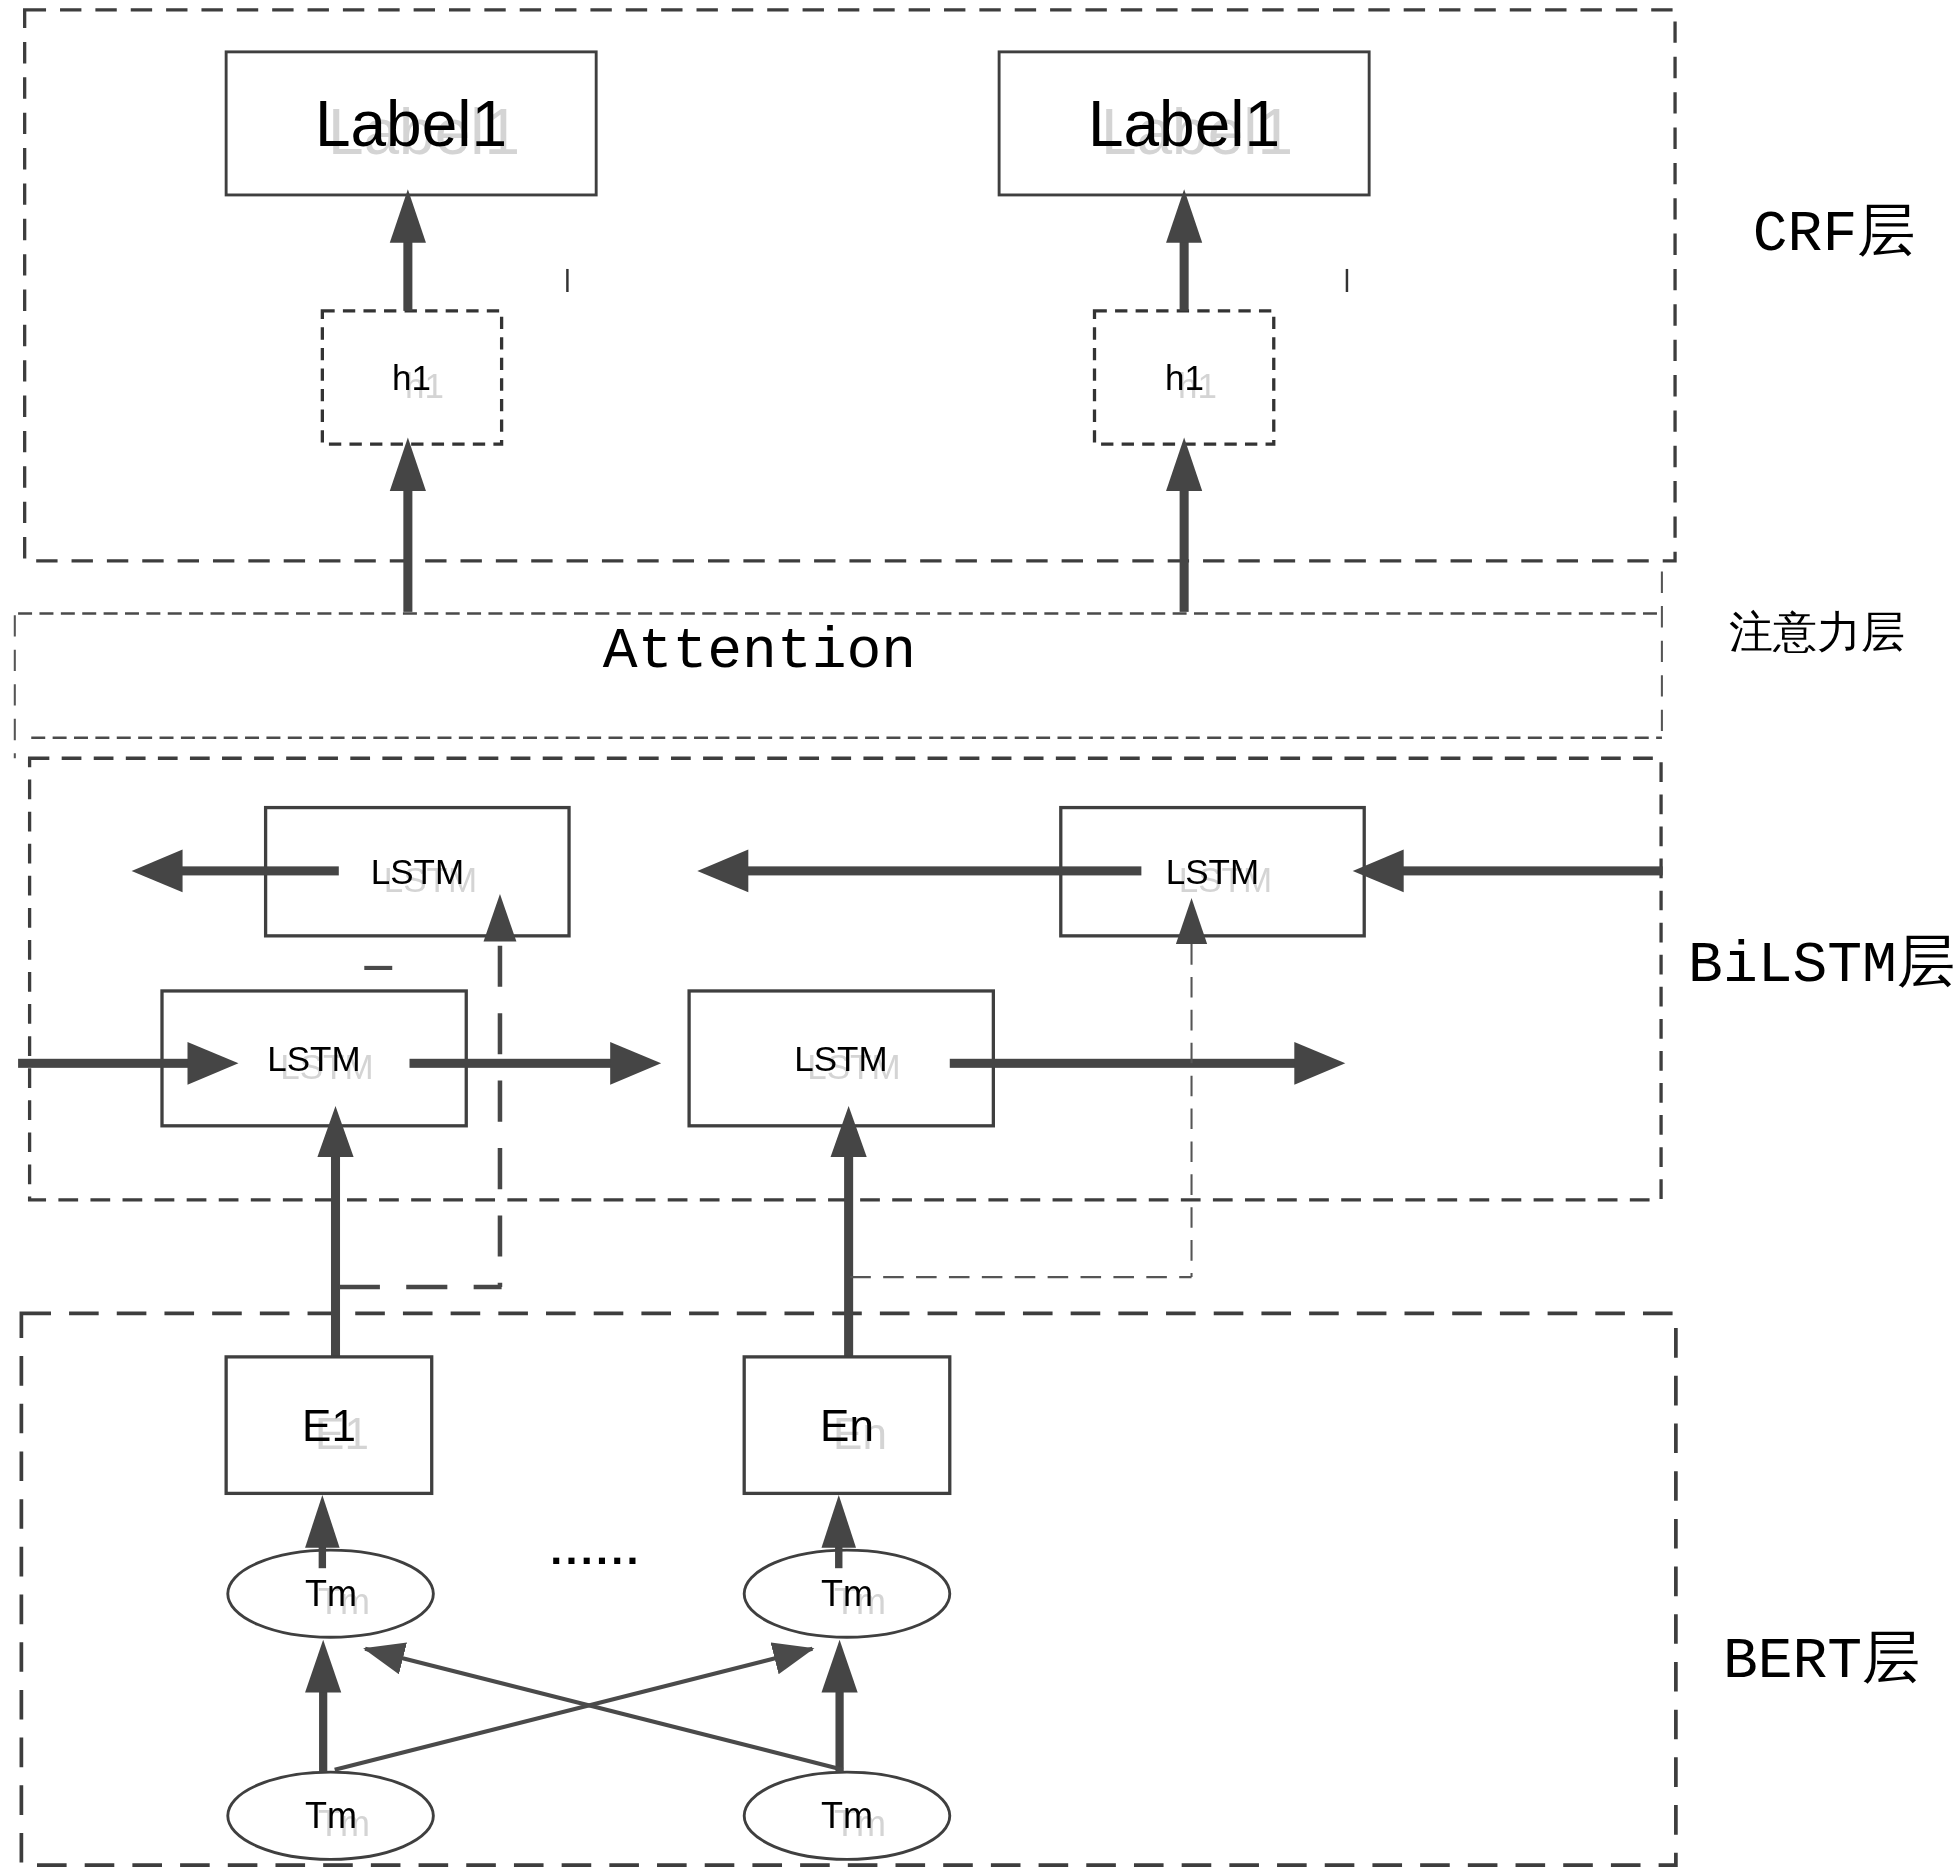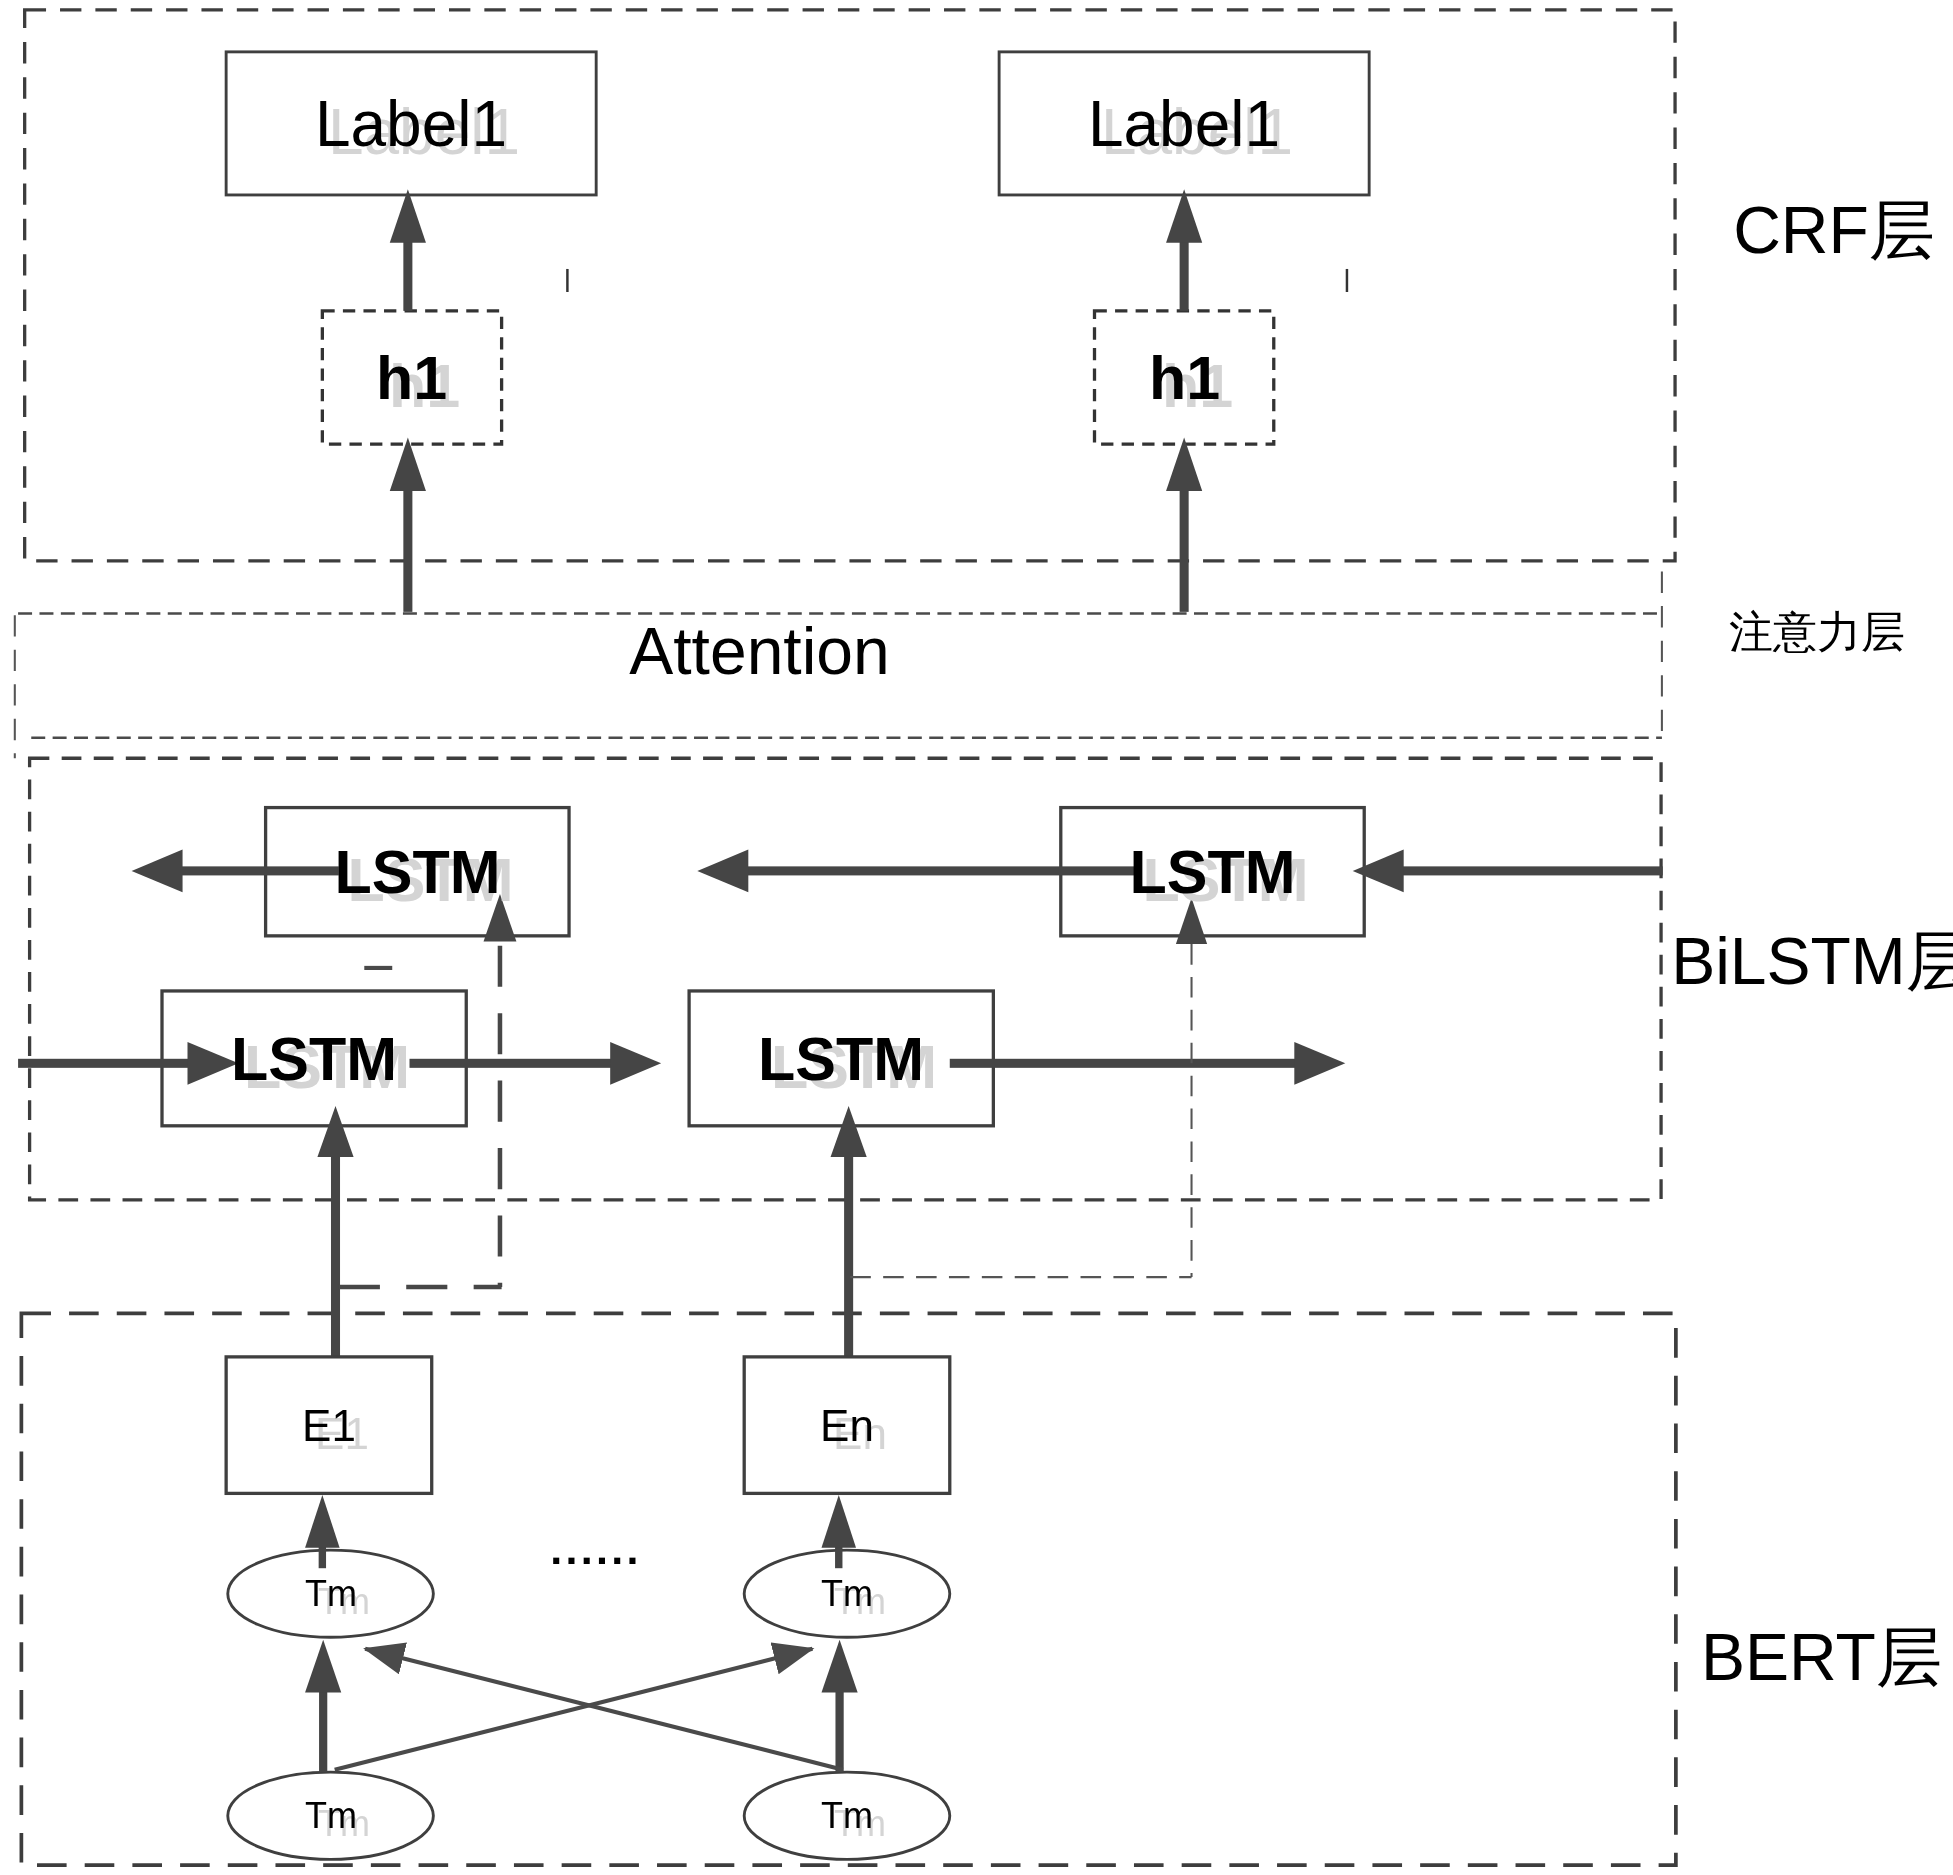--- a/index.html
+++ b/index.html
@@ -18,22 +18,22 @@
     display:flex;
     align-items:center;
     justify-content:center;
     text-align:center;
     color:#000;
     white-space:nowrap;
     border-radius:21px;
   }
   .ghost{ text-shadow:13px 8.2px 0 #d4d4d4; }
   .f78{font-size:64px;}
-  .f64{font-size:66px;}
-  .f62{font-size:61px;font-weight:bold;}
+  .f64{font-size:58px;font-family:Liberation Mono, monospace;}
+  .f62{font-size:35px;}
   .f60{font-size:44px;}
   .f58{font-size:36px;}
   .dots{font-size:43px;font-weight:bold;letter-spacing:3.3px;line-height:58px;}
 </style>
 </head>
 <body>
 
 <div class="stage">
 
   <svg width="1953" height="1875" viewBox="0 0 2375 2280">

